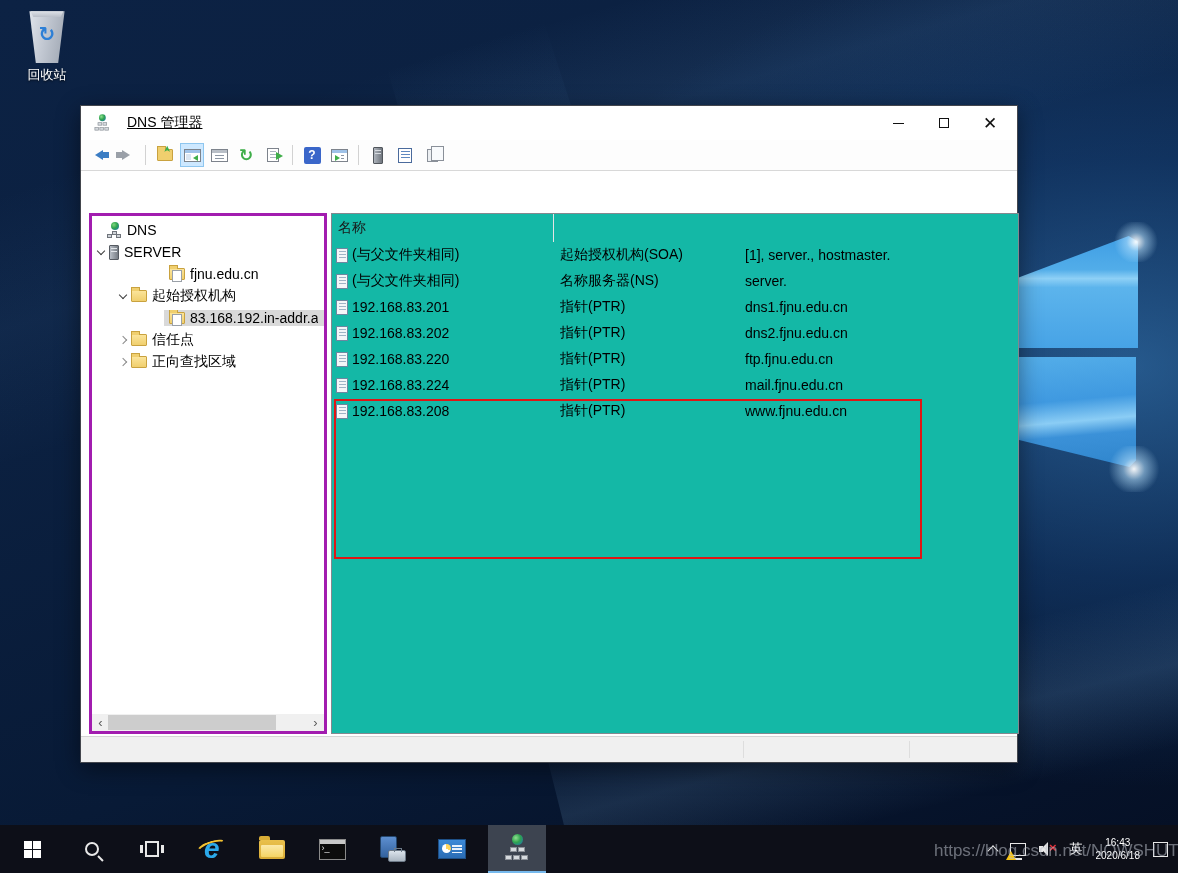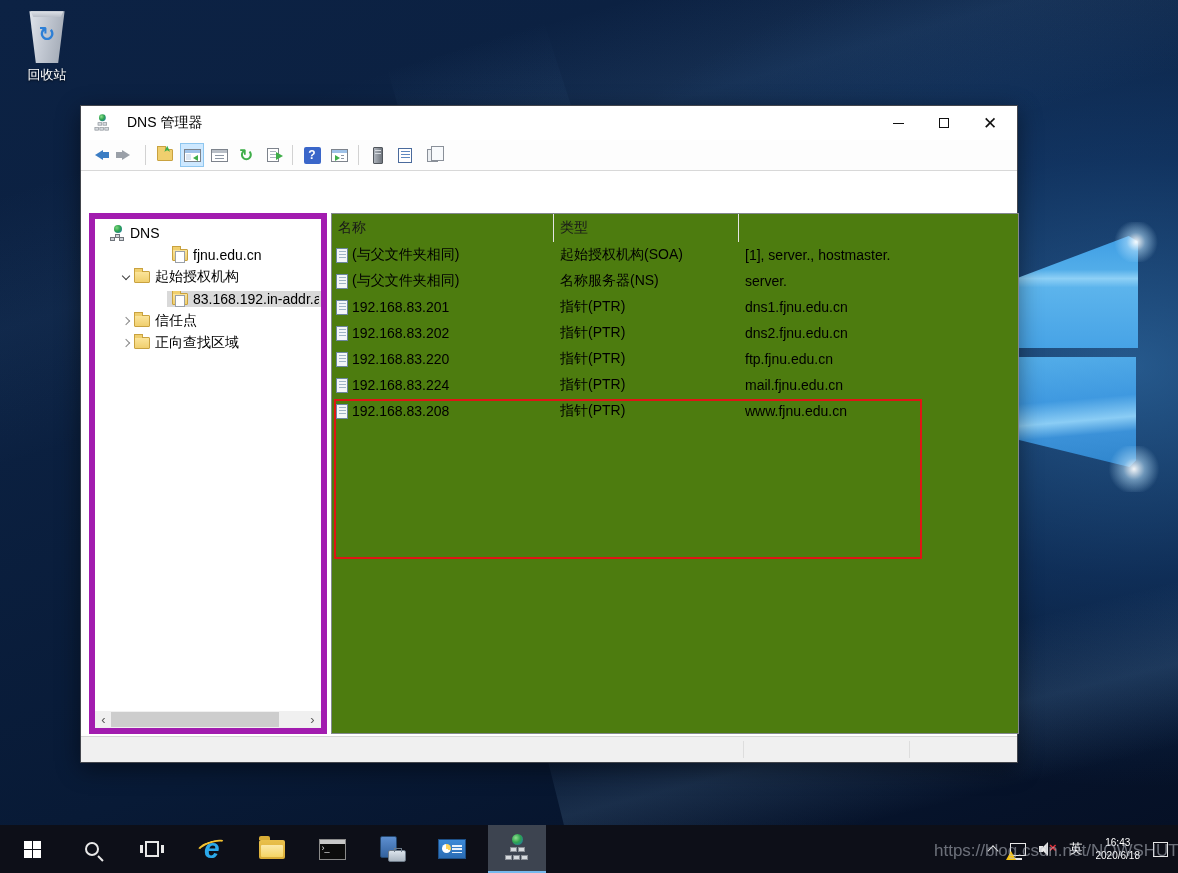--- a/index.html
+++ b/index.html
@@ -37,21 +37,21 @@
     background:linear-gradient(100deg,#e4e8ee 0%,#c2c8d2 45%,#9aa2ae 100%);
     clip-path:polygon(6% 6%, 94% 6%, 78% 98%, 22% 98%); }
   .bin::before { content:""; position:absolute; left:2px; top:0; width:36px; height:9px;
     background:linear-gradient(#f4f6f9,#b9bfc9); clip-path:polygon(0 0,100% 0,88% 100%,12% 100%); }
   .bin .recyc { position:absolute; left:0; right:0; top:16px; color:#2d7fd6; font-size:20px; font-weight:bold; line-height:1; }
   .recycle .rlabel { display:block; margin-top:2px; color:#fff; font-size:13px; text-shadow:0 1px 2px rgba(0,0,0,.8); }
 
   
   .win { position:absolute; left:80px; top:105px; width:938px; height:658px; background:#fff;
     border:1px solid #43464d; box-shadow:0 6px 22px rgba(0,0,0,.45); z-index:5; }
-  .titlebar { position:relative; height:34px; display:flex; align-items:center; padding-left:13px; background:#fff; }
+  .titlebar { position:relative; height:34px; display:flex; align-items:center; padding-left:13px; background:#fff;text-decoration:underline; }
   .title-text { font-size:14px; color:#000; margin-left:7px; }
   .wincontrols { position:absolute; right:4px; top:0; height:34px; display:flex; }
   .wc { width:46px; height:34px; display:flex; align-items:center; justify-content:center; color:#111; cursor:pointer; }
   .wc-min i { display:block; width:11px; border-top:1px solid #111; }
   .wc-max i { display:block; width:10px; height:10px; border:1px solid #111; }
   .wc-close { font-size:17px; font-weight:400; }
 
   .menubar { height:32px; display:flex; align-items:center; padding-left:14px; gap:24px; background:#fff; }
   .menuitem { font-size:14px; color:#000; cursor:default; }
 
@@ -87,22 +87,22 @@
   .ic-server::before { content:""; position:absolute; left:1px; right:1px; top:2px; height:5px;
     background:repeating-linear-gradient(to bottom,#d8dce1 0 1px,transparent 1px 3px); }
   .ic-notebook { width:14px; height:15px; background:#fff; border:1px solid #4a6a9c; position:relative; }
   .ic-notebook::before { content:""; position:absolute; left:2px; right:1px; top:2px; bottom:2px;
     background:repeating-linear-gradient(to bottom,#5f88c0 0 1px,transparent 1px 3px); }
   .ic-copy { width:11px; height:13px; background:#eceff2; border:1px solid #8a9099; position:relative; }
   .ic-copy::after { content:""; position:absolute; left:3px; top:-4px; width:11px; height:13px; background:#f8fafc; border:1px solid #8a9099; }
 
   
   .panes { position:absolute; left:8px; right:8px; top:107px; height:521px; }
-  .treepane { position:absolute; left:0; top:0; width:238px; height:521px; background:#fff; border:6px solid #a21caf; overflow:hidden; }
-  .listpane { position:absolute; left:242px; top:0; width:688px; height:521px; background:#4d7c0f; border:1px solid #83888f; overflow:hidden; }
+  .treepane { position:absolute; left:0; top:0; width:238px; height:521px; background:#fff; border:3px solid #a21caf; overflow:hidden; }
+  .listpane { position:absolute; left:242px; top:0; width:688px; height:521px; background:#14b8a6; border:1px solid #83888f; overflow:hidden; }
 
   .trow { position:relative; height:22px; display:flex; align-items:center; font-size:14px; color:#000; white-space:nowrap; }
   .chev { width:6px; height:6px; border-right:1.4px solid #3c3c3c; border-bottom:1.4px solid #3c3c3c; flex:0 0 auto; }
   .chev.down { transform:rotate(45deg); margin-top:-3px; }
   .chev.right { transform:rotate(-45deg); border-color:#8a8a8a; }
   .tico { flex:0 0 auto; margin:0 5px 0 5px; }
   .dnsroot { width:15px; height:16px; position:relative; }
   .dnsroot .globe { position:absolute; left:4px; top:0; width:8px; height:8px; border-radius:50%;
     background:radial-gradient(circle at 35% 35%, #7ed67e 0%, #2fa44f 45%, #1d6fbd 100%); }
   .dnsroot .b { position:absolute; width:5px; height:4px; background:#cfd3d8; border:1px solid #6f747b; }
@@ -307,20 +307,25 @@
         <div style="height:3px"></div>
         <div class="trow" style="padding-left:10px">
           <span class="tico dnsroot">
               <i class="globe"></i>
               <i class="b b1"></i>
               <i class="b b2"></i>
               <i class="b b3"></i>
             </span>
           <span class="tlabel">DNS</span>
         </div>
+        <div class="trow" style="padding-left:6px">
+          <span class="chev down"></span>
+          <span class="tico srvico"></span>
+          <span class="tlabel">SERVER</span>
+        </div>
         <div class="trow" style="padding-left:72px">
           <span class="tico foldico zoneico"></span>
           <span class="tlabel">fjnu.edu.cn</span>
         </div>
         <div class="trow" style="padding-left:28px">
           <span class="chev down"></span>
           <span class="tico foldico"></span>
           <span class="tlabel">起始授权机构</span>
         </div>
         <div class="trow" style="padding-left:72px">
@@ -343,21 +348,20 @@
         <div class="hscroll">
           <span class="harrow">‹</span>
           <span class="hthumb"></span>
           <span class="harrow" style="margin-left:auto">›</span>
         </div>
       </div>
 
       <div class="listpane">
         <div class="lheader">
           <span class="hcell">名称</span>
-          <span class="hcell">类型</span>
           <span class="hcell" style="border-right:none"></span>
         </div>
         <div class="lrow">
           <span class="c namecell">
               <span class="ricon"></span>
               <span>(与父文件夹相同)</span>
             </span>
           <span class="c">起始授权机构(SOA)</span>
           <span class="c">[1], server., hostmaster.</span>
             <span></span>

